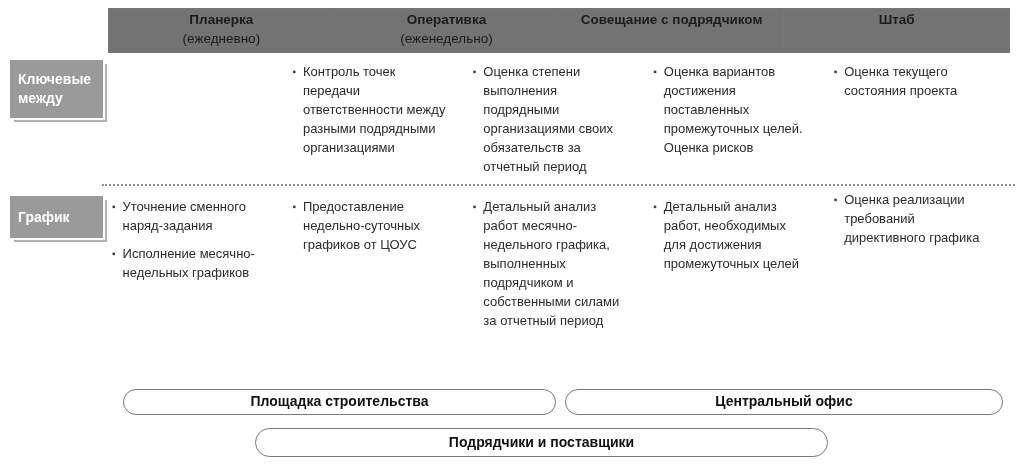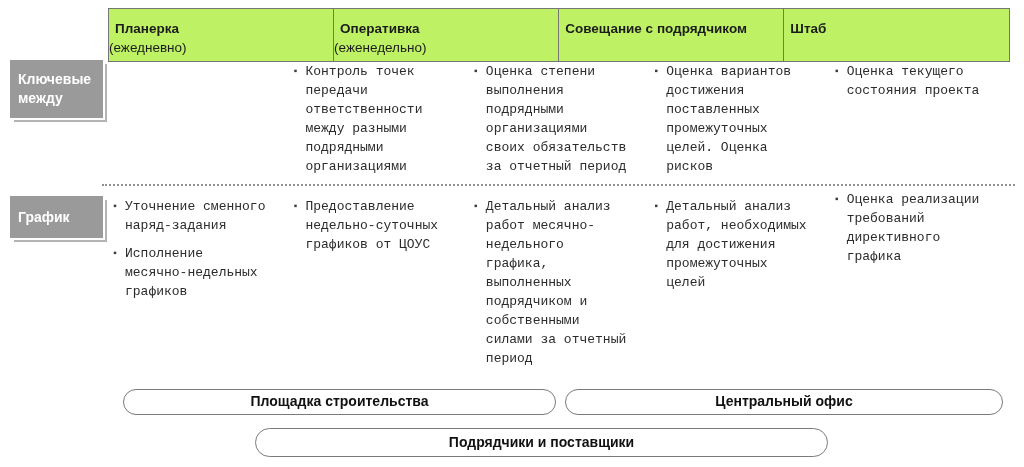--- a/index.html
+++ b/index.html
@@ -4,38 +4,38 @@
 <style>
   html,body{margin:0;padding:0;background:#fff;}
   .stage{
     position:relative;width:1024px;height:467px;background:#ffffff;
     font-family:"Liberation Sans",sans-serif;overflow:hidden;
   }
   
   .hdr{position:absolute;left:108px;top:8px;width:902px;display:flex;}
   .hdr-cell{
     flex:1;border:1.6px solid #767676;margin-left:-1.6px;height:42px;
-    text-align:left;padding-top:10px;box-sizing:content-box;background:#bef264;
+    text-align:center;padding-top:1px;box-sizing:content-box;background:#737373;
   }
   .hdr-cell:first-child{margin-left:0;}
   .hdr-title{font-weight:bold;font-size:13.5px;line-height:19px;color:#1c1c1c;padding:0 6px;}
   .hdr-sub{font-size:13.5px;line-height:19px;color:#1c1c1c;}
   
   .row-label{
     position:absolute;left:10px;width:93px;background:#9a9a9a;color:#ffffff;
     font-weight:bold;font-size:14px;line-height:19px;box-sizing:border-box;
     display:flex;align-items:center;padding-left:8px;
     box-shadow:2px 2px 0 #ffffff,4px 4px 0 #b3b3b3;
   }
   .row-label.milestones{top:60px;height:58px;}
   .row-label.schedule{top:196px;height:42px;}
   
   .dotted{position:absolute;left:102px;top:184px;width:913px;height:0;border-top:2px dotted #8f8f8f;}
   
-  .body-row{position:absolute;left:108px;width:902px;display:flex;font-family:Liberation Mono, monospace;}
+  .body-row{position:absolute;left:108px;width:902px;display:flex;}
   .body-row.r1{top:62px;}
   .body-row.r2{top:197px;}
   .cell{flex:1;padding:0 20px 0 4px;box-sizing:border-box;}
   .cell.raised{margin-top:-7px;}
   .bullet{display:flex;margin:0 0 9px 0;font-size:13px;line-height:19px;color:#2b2b2b;}
   .bullet::before{
     content:"▪";flex-shrink:0;font-size:10px;line-height:19px;margin-right:7px;color:#3c3c3c;
   }
   
   .pill{

